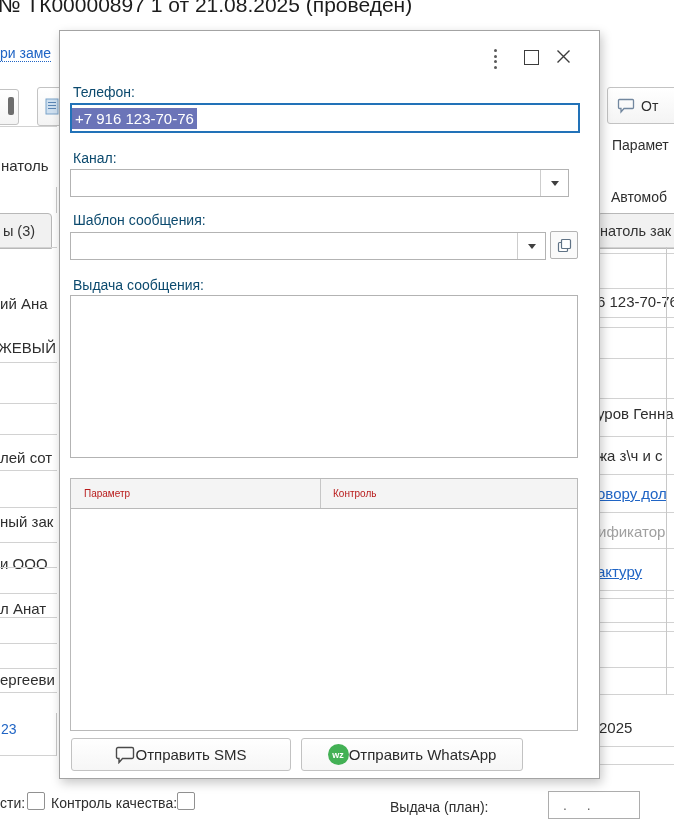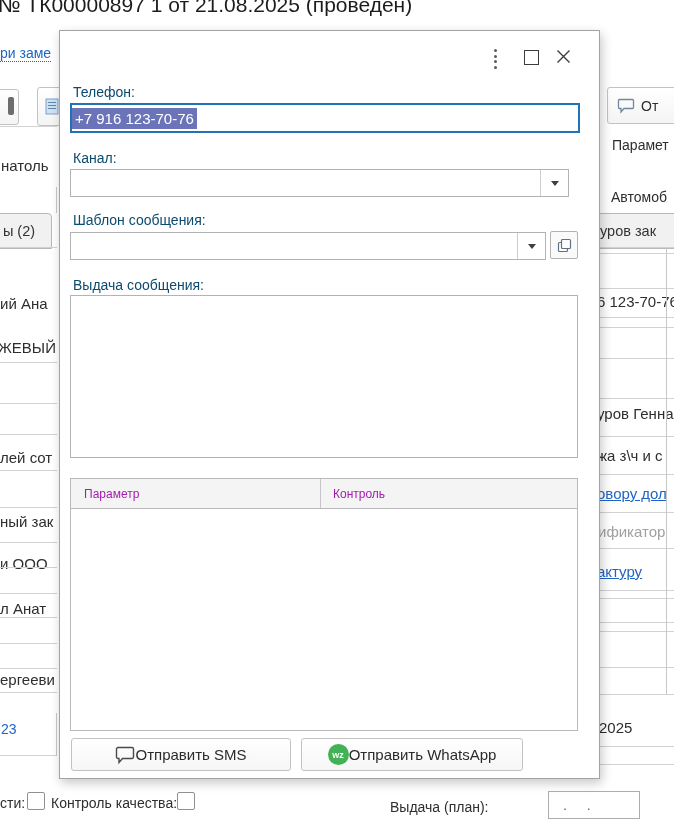--- a/index.html
+++ b/index.html
@@ -30,21 +30,21 @@
   .sel { background:#6b74b8; color:#ffffff; font-size:15px; padding:2px 3px; }
   .combo { position:absolute; background:#fff; border:1px solid #b3b3b3; display:flex; }
   .combo .val { flex:1; }
   .combo .arrow-cell { width:27px; border-left:1px solid #cdcdcd; display:flex; align-items:center; justify-content:center; cursor:pointer; }
   .tri { width:0; height:0; border-left:4px solid transparent; border-right:4px solid transparent; border-top:5px solid #3f3f3f; }
   .sq-btn { position:absolute; width:28px; height:28px; background:#fafafa; border:1px solid #b3b3b3; border-radius:2px;
             display:flex; align-items:center; justify-content:center; cursor:pointer; box-sizing:border-box; }
   .textarea { position:absolute; background:#fff; border:1px solid #b3b3b3; }
   .ptable { position:absolute; background:#fff; border:1px solid #b9b9b9; }
   .ptable .thead { position:absolute; left:0; top:0; right:0; height:29px; background:#f4f4f4; border-bottom:1px solid #b9b9b9; }
-  .th { position:absolute; top:0; height:29px; display:flex; align-items:center; font-size:12px; color:#a21caf; }
+  .th { position:absolute; top:0; height:29px; display:flex; align-items:center; font-size:10px; color:#b91c1c; }
   .col-div { position:absolute; top:0; width:1px; height:29px; background:#c6c6c6; }
   .action-btn { position:absolute; height:31px; background:linear-gradient(#ffffff,#f6f6f6); border:1px solid #c2c2c2;
                 border-radius:3px; display:flex; align-items:center; justify-content:center; gap:0;
                 font-size:15px; color:#2b2b2b; cursor:pointer; }
   .wa-badge { width:21px; height:21px; border-radius:50%; background:#43b155; color:#fff; font-size:9px; font-weight:bold;
               display:flex; align-items:center; justify-content:center; }
   .heading { position:absolute; left:-2px; top:-7px; font-size:21px; color:#1c1c1c; white-space:nowrap; }
   .date-field { position:absolute; background:#fff; border:1px solid #adadad; font-size:14px; color:#666;
                 display:flex; align-items:center; padding-left:14px; letter-spacing:8px; }
 </style>
@@ -67,21 +67,21 @@
       <line x1="3" y1="7.5" x2="11" y2="7.5" stroke="#5b86b5"></line>
       <line x1="3" y1="10.5" x2="11" y2="10.5" stroke="#5b86b5"></line>
     </svg>
   </div>
   <div class="hline" style="left:0;top:126px;width:57px;"></div>
 
   <div class="frag" style="left:1px;top:157px;">натоль</div>
 
   <div class="vline" style="left:56px;top:187px;height:26px;"></div>
   <div class="tab" style="left:-14px;top:213px;width:64px;height:34px;justify-content:center;">
-    <span>ы (2)</span>
+    <span>ы (3)</span>
   </div>
   <div class="hline" style="left:0;top:247px;width:57px;"></div>
 
   <div class="frag" style="left:0;top:295px;">ий Ана</div>
   <div class="frag" style="left:-2px;top:339px;">ЖЕВЫЙ</div>
 
   <div class="hline" style="left:0;top:362px;width:57px;"></div>
   <div class="hline" style="left:0;top:403px;width:57px;"></div>
   <div class="hline" style="left:0;top:434px;width:57px;"></div>
   <div class="frag" style="left:0;top:449px;">лей сот</div>
@@ -106,21 +106,21 @@
   <div class="tbtn" style="left:607px;top:87px;width:75px;height:35px;">
     <svg style="margin-left:9px;" width="18" height="16" viewBox="0 0 18 16">
       <path d="M2.5 1.5 h13 a1 1 0 0 1 1 1 v7 a1 1 0 0 1 -1 1 h-8.5 l-3 3.5 v-3.5 h-1.5 a1 1 0 0 1 -1 -1 v-7 a1 1 0 0 1 1 -1 z" fill="none" stroke="#72879f" stroke-width="1.3"></path>
     </svg>
     <span class="frag small" style="position:static;margin-left:6px;">От</span>
   </div>
   <div class="frag small" style="left:612px;top:137px;">Парамет</div>
   <div class="frag small" style="left:611px;top:189px;">Автомоб</div>
 
   <div class="tab" style="left:597px;top:213px;width:85px;height:34px;padding-left:2px;">
-    <span>уров зак</span>
+    <span>натоль зак</span>
   </div>
   <div class="hline" style="left:597px;top:247px;width:77px;"></div>
   <div class="hline" style="left:597px;top:253px;width:77px;"></div>
 
   <div class="hline" style="left:597px;top:288px;width:77px;"></div>
   <div class="frag" style="left:597px;top:293px;">6 123-70-76</div>
   <div class="hline" style="left:597px;top:317px;width:77px;"></div>
   <div class="hline" style="left:597px;top:327px;width:77px;"></div>
   <div class="hline" style="left:597px;top:358px;width:77px;"></div>
   <div class="hline" style="left:597px;top:398px;width:77px;"></div>

